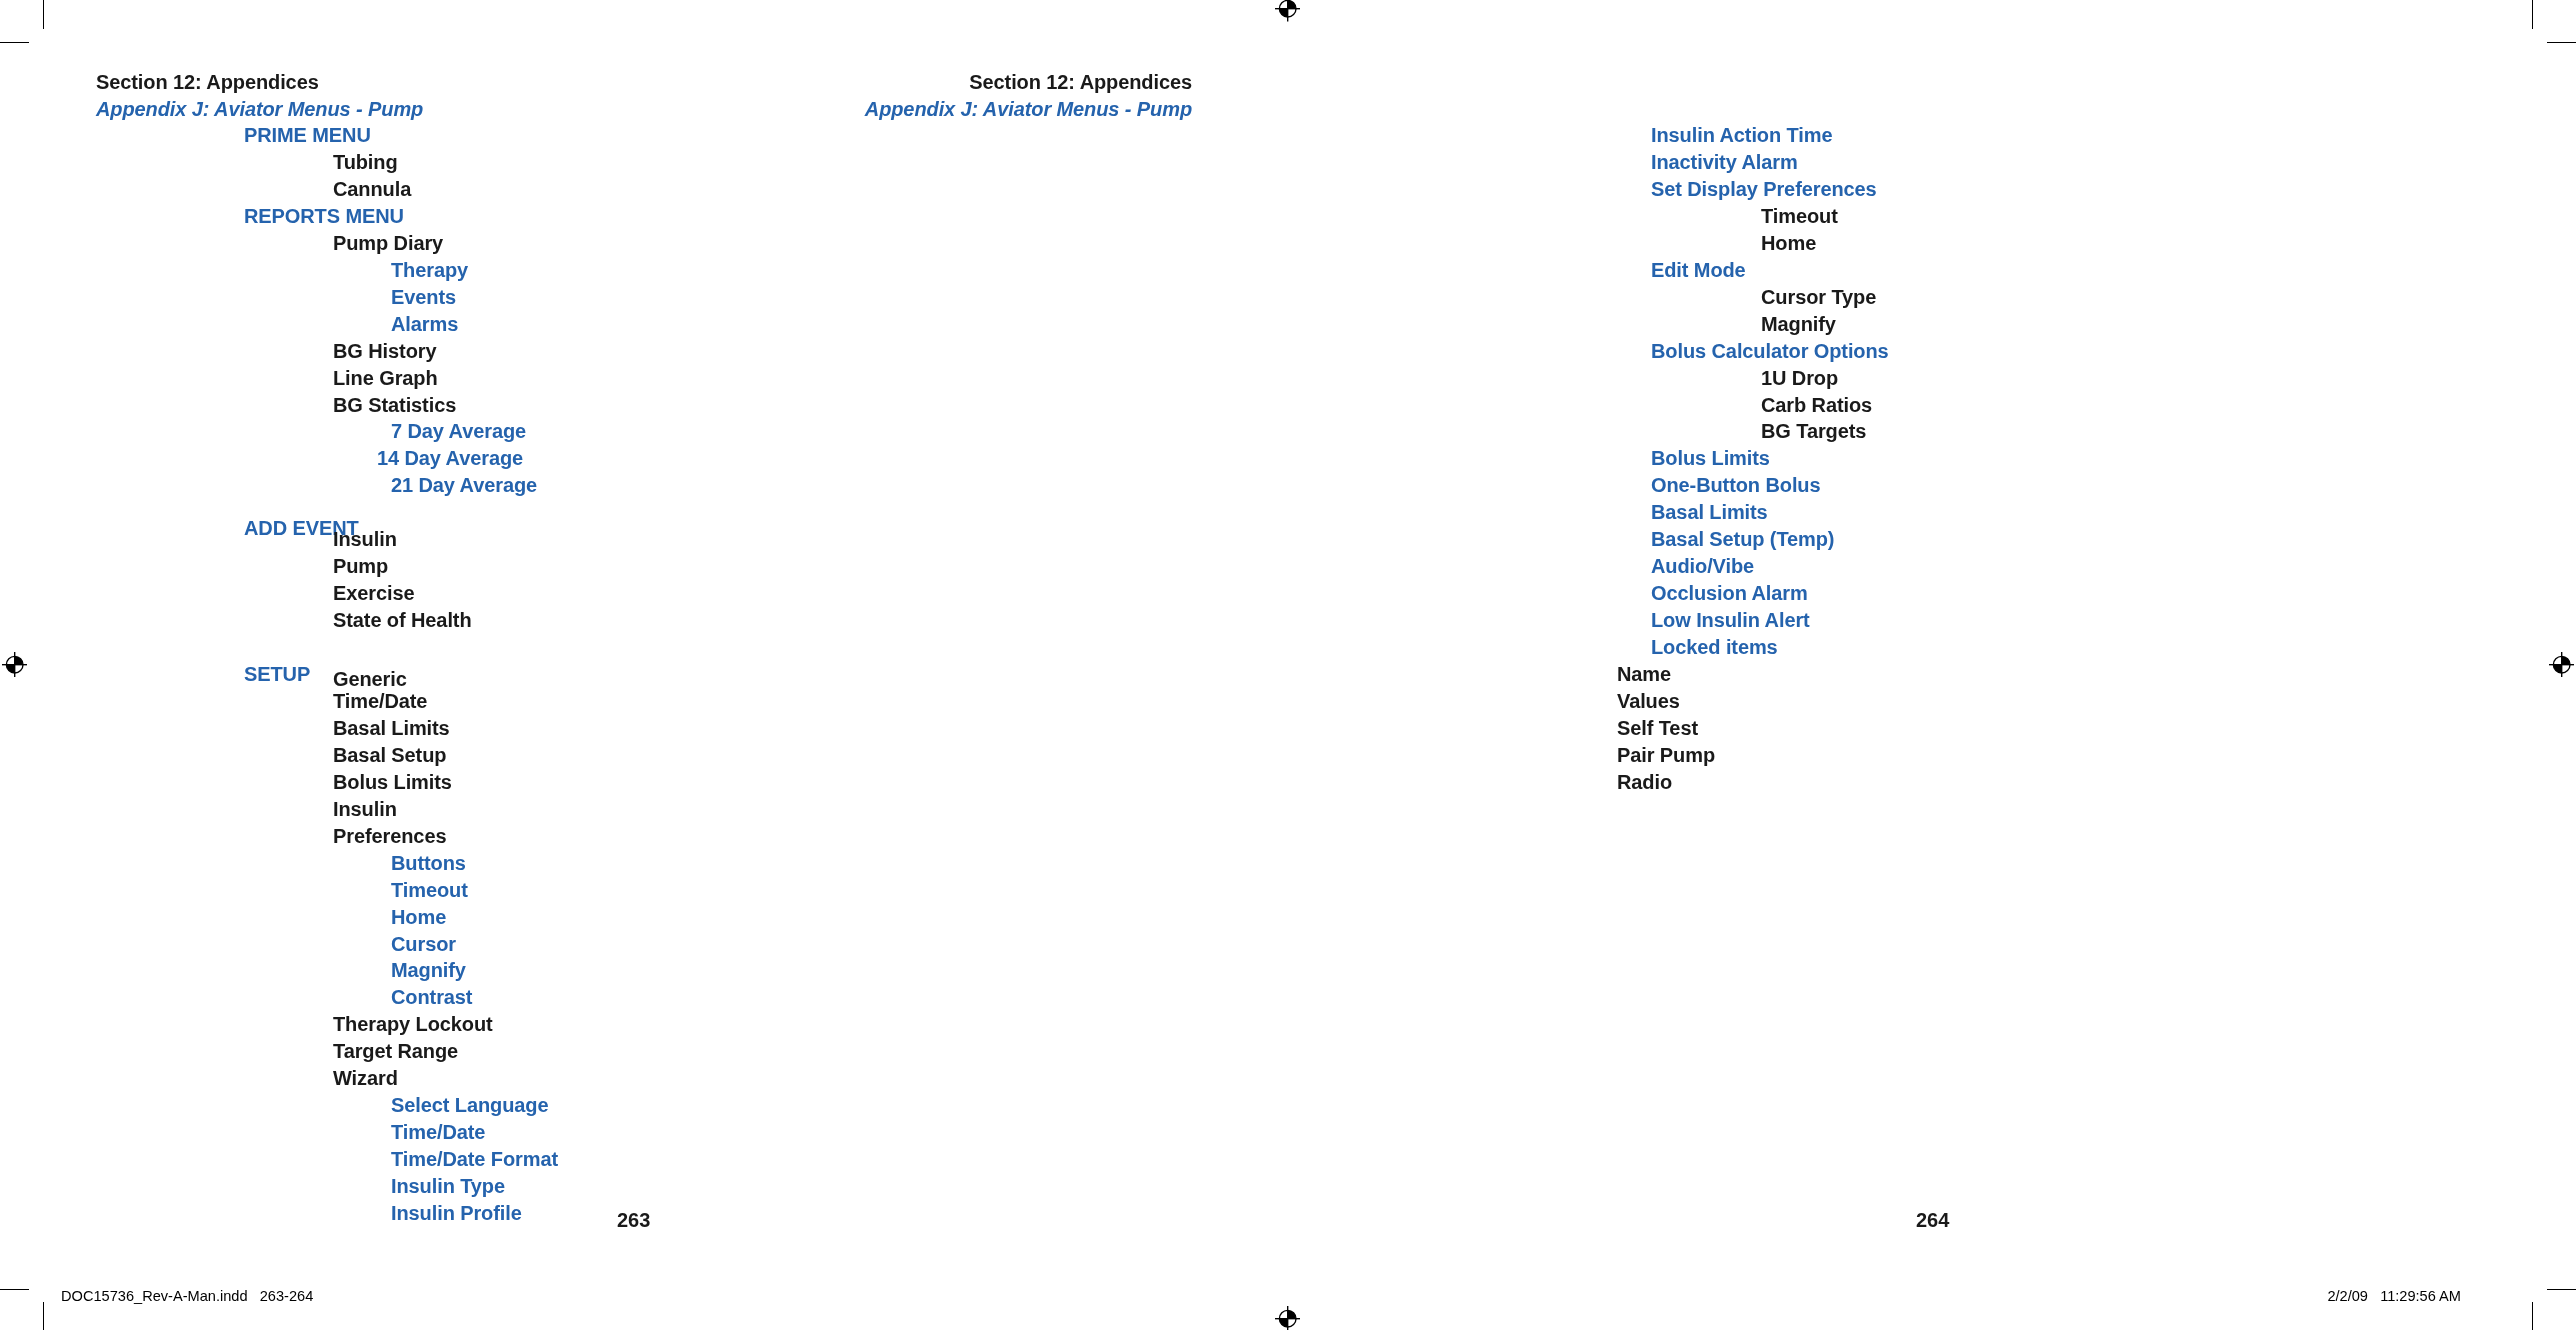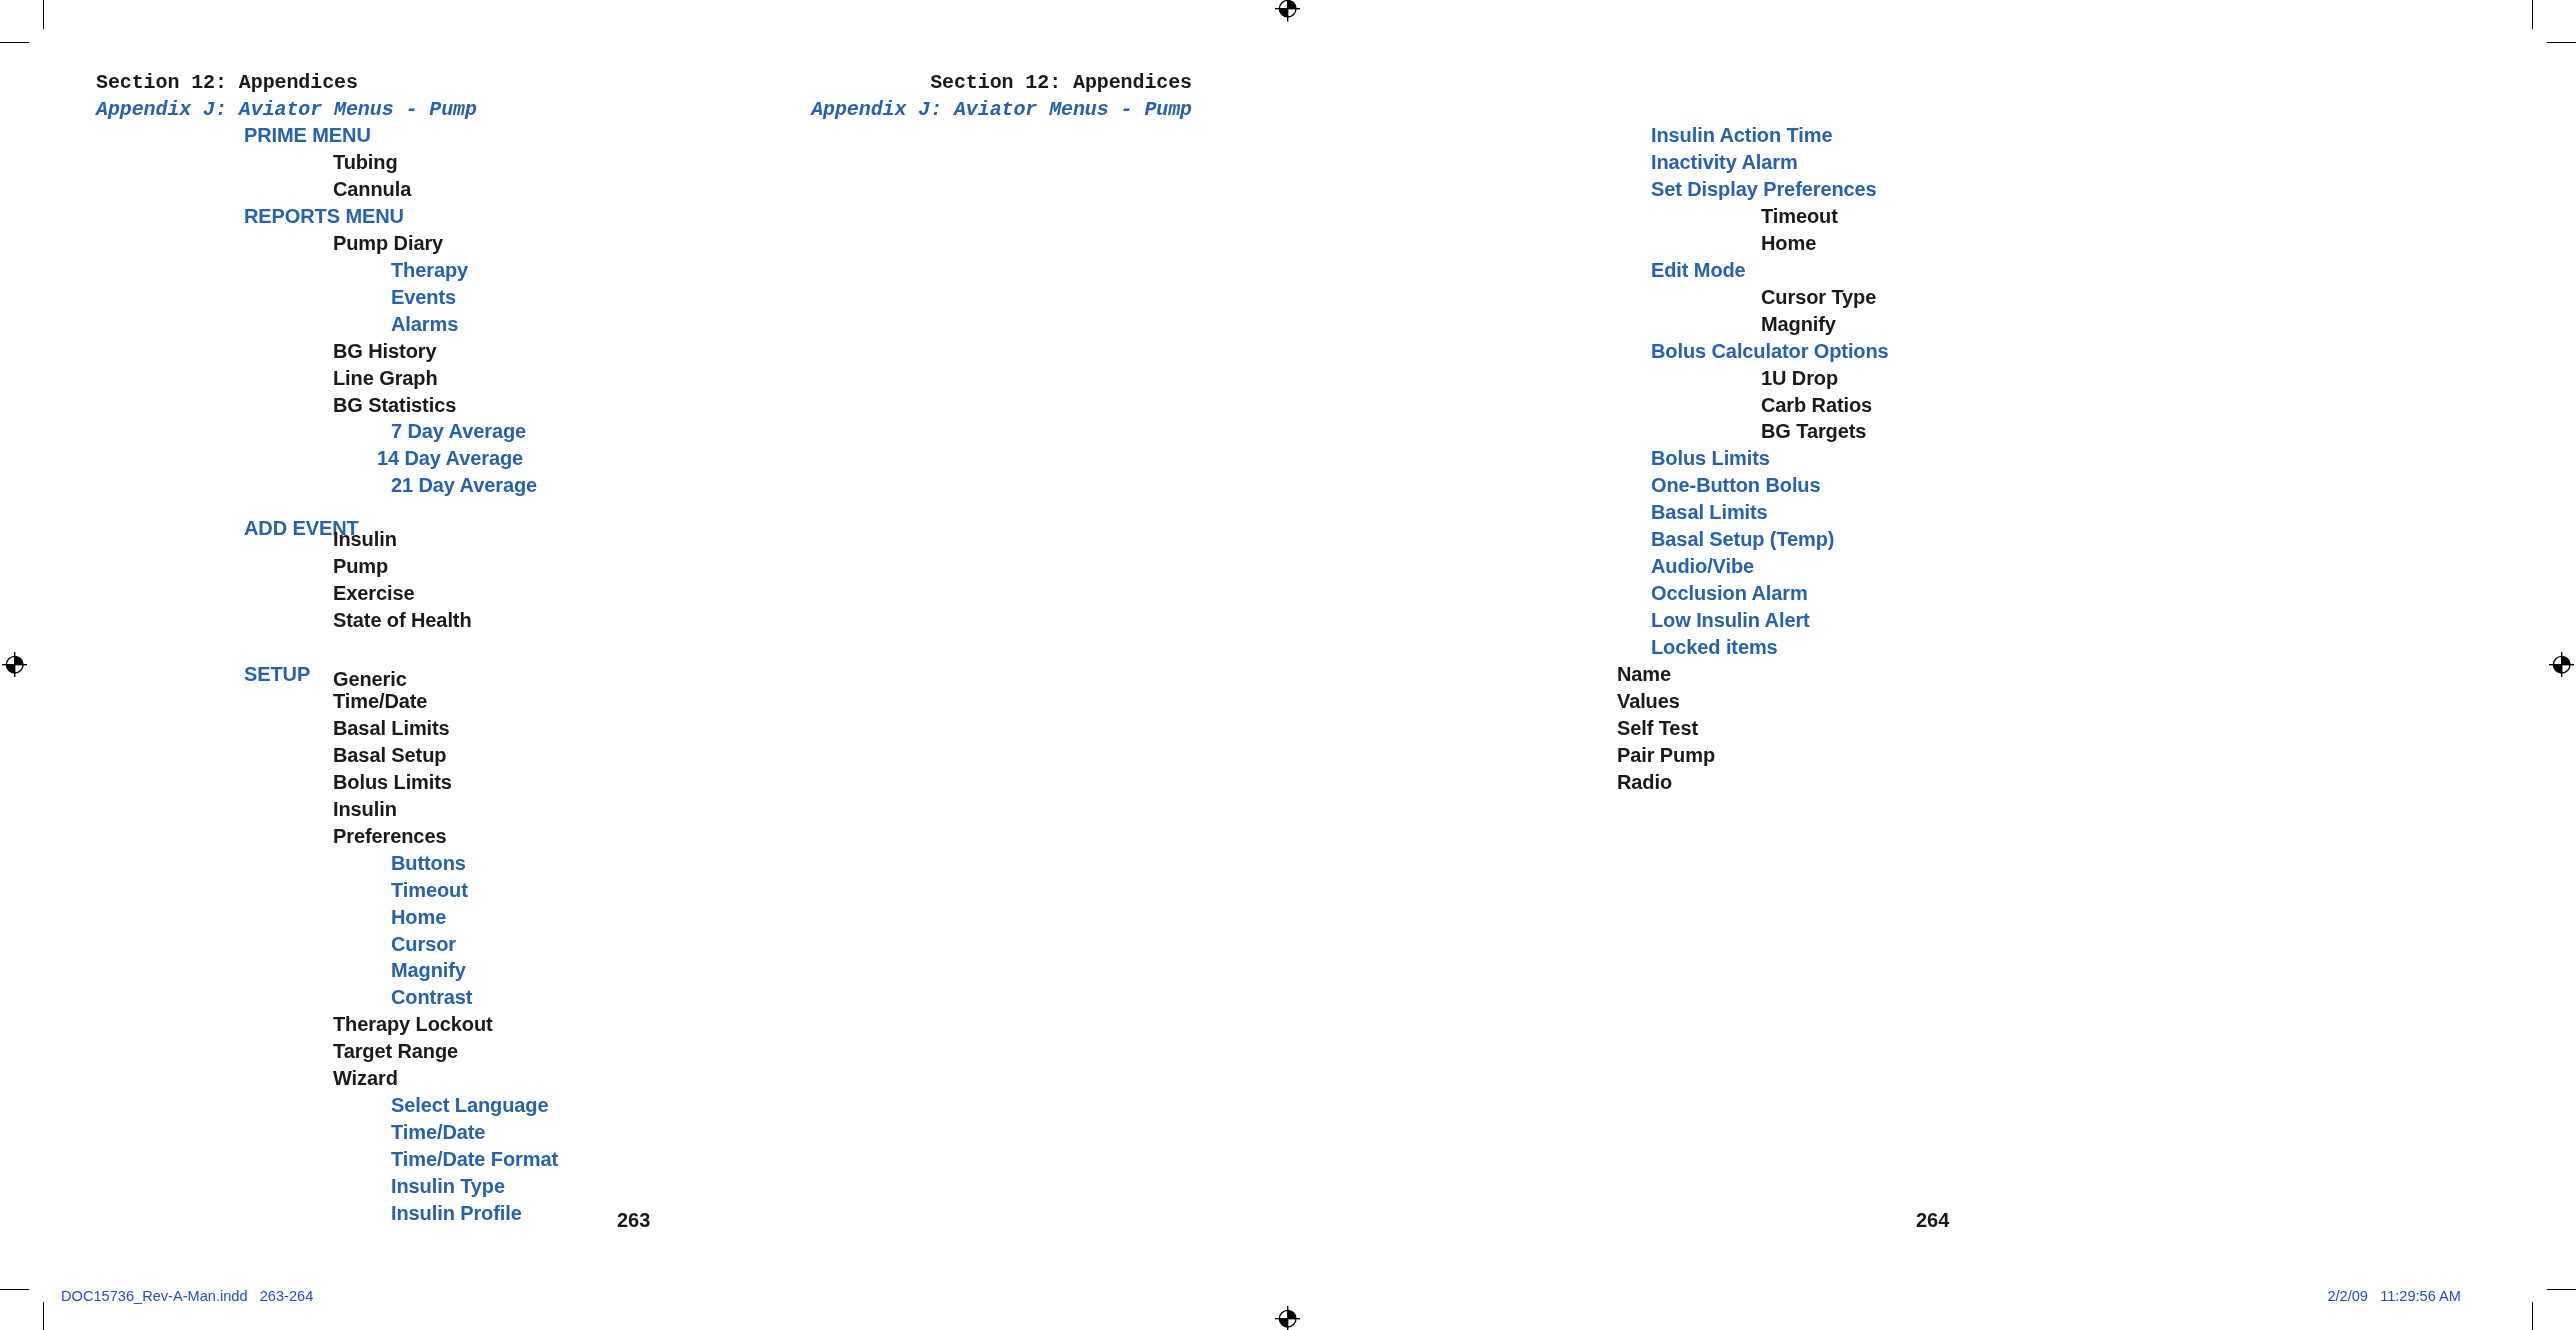--- a/index.html
+++ b/index.html
@@ -41,21 +41,20 @@
     height: 1331px;
   }
   .page-left  { left: 0; }
   .page-right { left: 1288px; }
 
   
   .head {
     position: absolute;
     font-weight: bold;
     white-space: nowrap;
-    font-family: Liberation Mono, monospace;
   }
   .head-section {
     font-size: 20px;
     color: #1a1a1a;
     letter-spacing: -0.1px;
   }
   .head-appendix {
     font-size: 20px;
     color: #2563ad;
     font-style: italic;
@@ -95,21 +94,21 @@
   }
   .folio-left  { left: 617px; }
   .folio-right { left: 1916px; }
 
   
   .slug {
     position: absolute;
     top: 1288px;
     font-family: "Liberation Sans", sans-serif;
     font-size: 14.6px;
-    color: #1d4ed8;
+    color: #000000;
     white-space: pre;
   }
   .slug-left  { left: 61px; }
   .slug-right { right: 115px; }
 
   .slug-rule {
     position: absolute;
     background: #000;
     width: 1px;
   }

